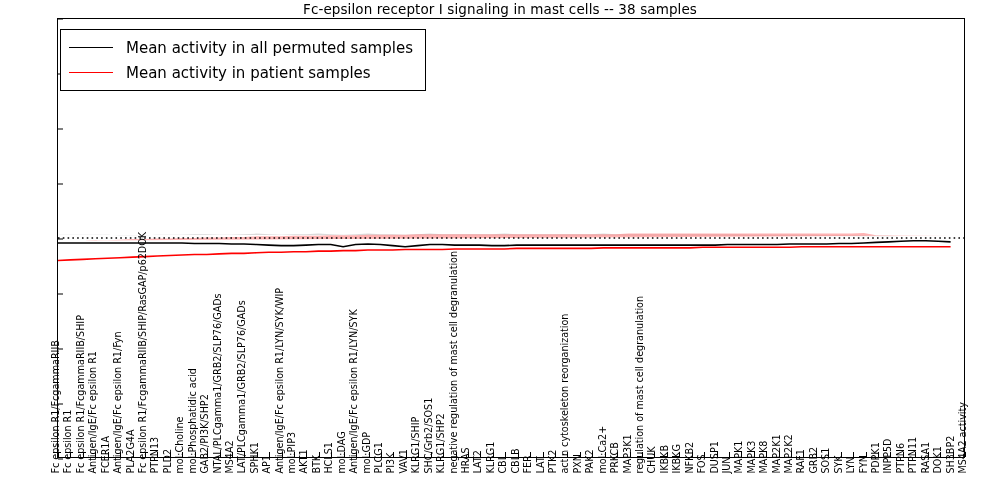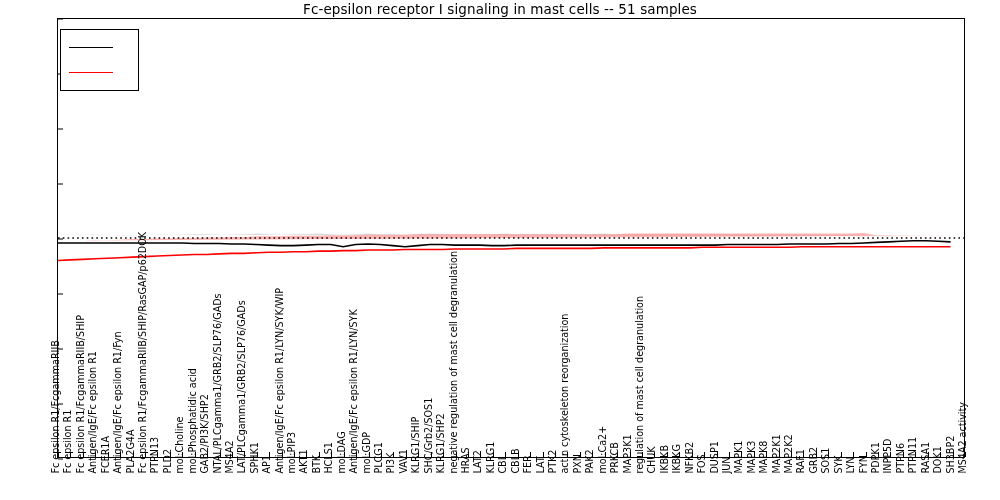--- a/index.html
+++ b/index.html
@@ -34,21 +34,21 @@
           border:1.6px solid #000;background:#fff;padding:5px 12px 5px 8px;}
   .lg-row{display:flex;align-items:center;height:25px;}
   .lg-swatch{width:44px;height:0;margin-right:13px;flex:0 0 auto;}
   .lg-text{font-size:15px;white-space:nowrap;}
 </style>
 </head>
 <body>
 
 <div id="root">
 
-  <div class="title">Fc-epsilon receptor I signaling in mast cells -- 51 samples</div>
+  <div class="title">Fc-epsilon receptor I signaling in mast cells -- 38 samples</div>
 
   <div class="ylab-wrap">
     
   </div>
 
   <div id="yticks"></div>
 
   <div class="plot">
     <svg id="plotsvg" viewBox="0 0 908 440" preserveAspectRatio="none">
         <path d="M0 216.7 L12.424657534246576 216.7 L24.84931506849315 216.7 L37.273972602739725 216.7 L49.6986301369863 216.7 L62.12328767123287 217.25 L74.54794520547945 217.25 L86.97260273972603 217.25 L99.3972602739726 216.7 L111.82191780821918 216.7 L124.24657534246575 216.7 L136.67123287671234 216.15 L149.0958904109589 216.15 L161.5205479452055 216.7 L173.94520547945206 216.7 L186.36986301369862 216.15 L198.7945205479452 215.6 L211.21917808219177 216.15 L223.64383561643837 216.7 L236.06849315068493 216.15 L248.4931506849315 216.15 L260.9178082191781 215.6 L273.3424657534247 216.15 L285.7671232876712 216.7 L298.1917808219178 216.15 L310.6164383561644 215.6 L323.041095890411 216.15 L335.4657534246575 216.15 L347.8904109589041 216.7 L360.3150684931507 216.15 L372.73972602739724 215.6 L385.16438356164383 216.15 L397.5890410958904 216.15 L410.013698630137 216.15 L422.43835616438355 216.15 L434.86301369863014 216.15 L447.28767123287673 215.6 L459.71232876712327 216.15 L472.13698630136986 216.15 L484.56164383561645 216.15 L496.986301369863 216.15 L509.4109589041096 216.15 L521.8356164383562 216.15 L534.2602739726027 216.15 L546.6849315068494 215.6 L559.1095890410959 216.15 L571.5342465753424 216.15 L583.9589041095891 216.15 L596.3835616438356 216.15 L608.8082191780821 216.15 L621.2328767123288 216.15 L633.6575342465753 216.15 L646.082191780822 216.15 L658.5068493150685 216.15 L670.931506849315 216.15 L683.3561643835617 216.15 L695.7808219178082 216.7 L708.2054794520548 216.7 L720.6301369863014 216.7 L733.054794520548 216.7 L745.4794520547945 216.7 L757.9041095890411 216.7 L770.3287671232877 217.25 L782.7534246575342 217.25 L795.1780821917808 217.25 L807.6027397260274 217.25 L820.027397260274 217.8 L832.4520547945206 217.8 L844.8767123287671 218.35000000000002 L857.3013698630137 218.35000000000002 L869.7260273972603 218.35000000000002 L882.1506849315068 218.35000000000002 L894.5753424657535 218.35000000000002 L907 NaN L907 NaN L894.5753424657535 227.7 L882.1506849315068 227.15 L869.7260273972603 226.6 L857.3013698630137 226.6 L844.8767123287671 227.15 L832.4520547945206 227.7 L820.027397260274 228.25000000000003 L807.6027397260274 228.8 L795.1780821917808 229.35 L782.7534246575342 229.89999999999998 L770.3287671232877 229.89999999999998 L757.9041095890411 230.45000000000002 L745.4794520547945 230.45000000000002 L733.054794520548 230.45000000000002 L720.6301369863014 231 L708.2054794520548 231 L695.7808219178082 231 L683.3561643835617 231 L670.931506849315 231 L658.5068493150685 231.55 L646.082191780822 231.55 L633.6575342465753 231.55 L621.2328767123288 231.55 L608.8082191780821 231.55 L596.3835616438356 231.55 L583.9589041095891 231.55 L571.5342465753424 231.55 L559.1095890410959 231.55 L546.6849315068494 231.55 L534.2602739726027 231.55 L521.8356164383562 231.55 L509.4109589041096 231.55 L496.986301369863 231.55 L484.56164383561645 231.55 L472.13698630136986 231.55 L459.71232876712327 231.55 L447.28767123287673 232.1 L434.86301369863014 232.1 L422.43835616438355 231.55 L410.013698630137 231.55 L397.5890410958904 231.55 L385.16438356164383 231 L372.73972602739724 231 L360.3150684931507 232.1 L347.8904109589041 233.20000000000002 L335.4657534246575 232.1 L323.041095890411 231 L310.6164383561644 230.45000000000002 L298.1917808219178 231 L285.7671232876712 233.20000000000002 L273.3424657534247 231 L260.9178082191781 231 L248.4931506849315 231 L236.06849315068493 231.55 L223.64383561643837 231.55 L211.21917808219177 231 L198.7945205479452 230.45000000000002 L186.36986301369862 229.89999999999998 L173.94520547945206 229.35 L161.5205479452055 228.8 L149.0958904109589 228.8 L136.67123287671234 228.8 L124.24657534246575 228.25000000000003 L111.82191780821918 228.25000000000003 L99.3972602739726 228.25000000000003 L86.97260273972603 228.25000000000003 L74.54794520547945 228.25000000000003 L62.12328767123287 227.7 L49.6986301369863 227.7 L37.273972602739725 227.7 L24.84931506849315 227.7 L12.424657534246576 227.7 L0 227.7 Z" fill="#999999" fill-opacity="0.35" stroke="none"></path>
@@ -220,19 +220,21 @@
       <div class="xlab" style="left: 930.726px; bottom: 26px;">RASA1</div>
       <div class="xlab" style="left: 943.151px; bottom: 26px;">DOK1</div>
       <div class="xlab" style="left: 955.575px; bottom: 26px;">SH3BP2</div>
       <div class="xlab" style="left: 968px; bottom: 26px;">MS4A2 activity</div>
     </div>
 
 
   <div class="legend">
     <div class="lg-row">
       <span class="lg-swatch" style="border-top:1.6px solid #000;"></span>
+      <span class="lg-text">Mean activity in all permuted samples</span>
     </div>
     <div class="lg-row">
       <span class="lg-swatch" style="border-top:1.6px solid #F00;"></span>
+      <span class="lg-text">Mean activity in patient samples</span>
     </div>
   </div>
 
 </div>
 
 </body></html>

